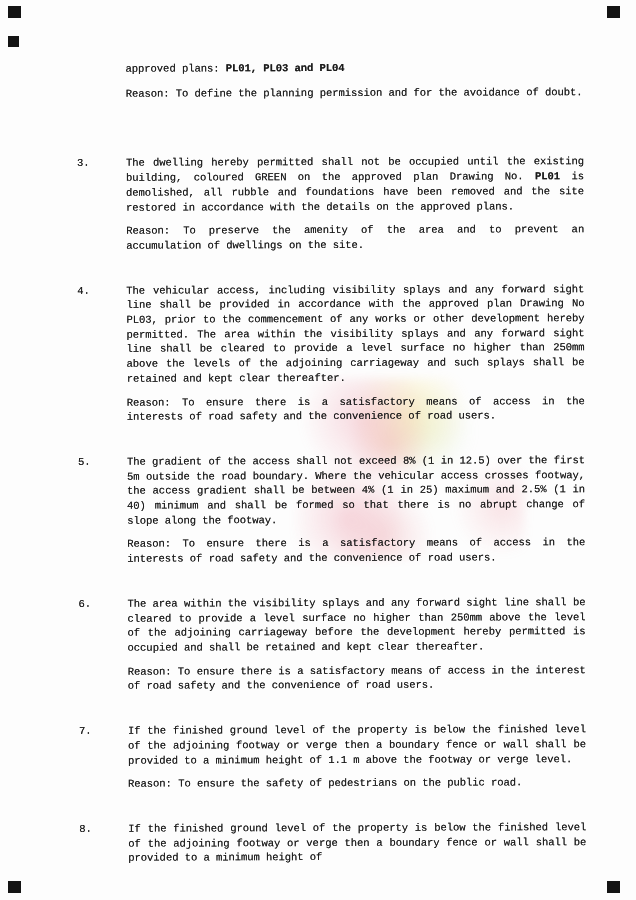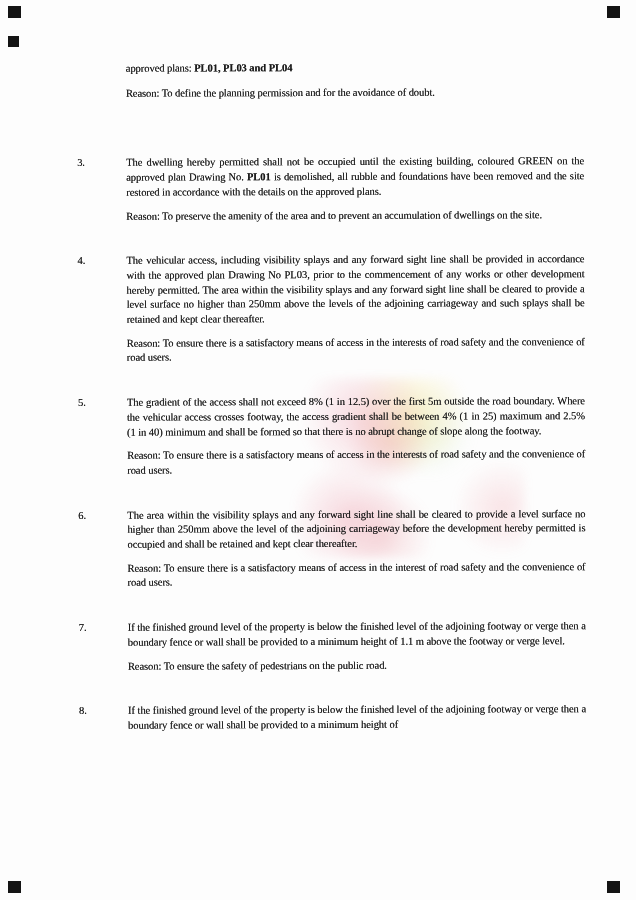--- a/index.html
+++ b/index.html
@@ -2,21 +2,21 @@
 <html><head>
 <meta charset="utf-8">
 <style>
   html, body { margin: 0; padding: 0; background: #ffffff; }
   .page {
     position: relative;
     width: 636px;
     height: 900px;
     background: #fdfdfd;
     overflow: hidden;
-    font-family: Liberation Serif, serif;
+    font-family: Liberation Mono, monospace;
     color: #1b1b1b;
   }
   
   .reg-mark { position: absolute; background: #141414; }
   .reg-mark.tl  { left: 8px;  top: 6px;   width: 13px; height: 12px; }
   .reg-mark.tl2 { left: 8px;  top: 36px;  width: 11px; height: 11px; }
   .reg-mark.tr  { left: 607px; top: 6px;  width: 13px; height: 12px; }
   .reg-mark.bl  { left: 8px;  top: 881px; width: 13px; height: 12px; }
   .reg-mark.br  { left: 607px; top: 881px; width: 13px; height: 12px; }
 

